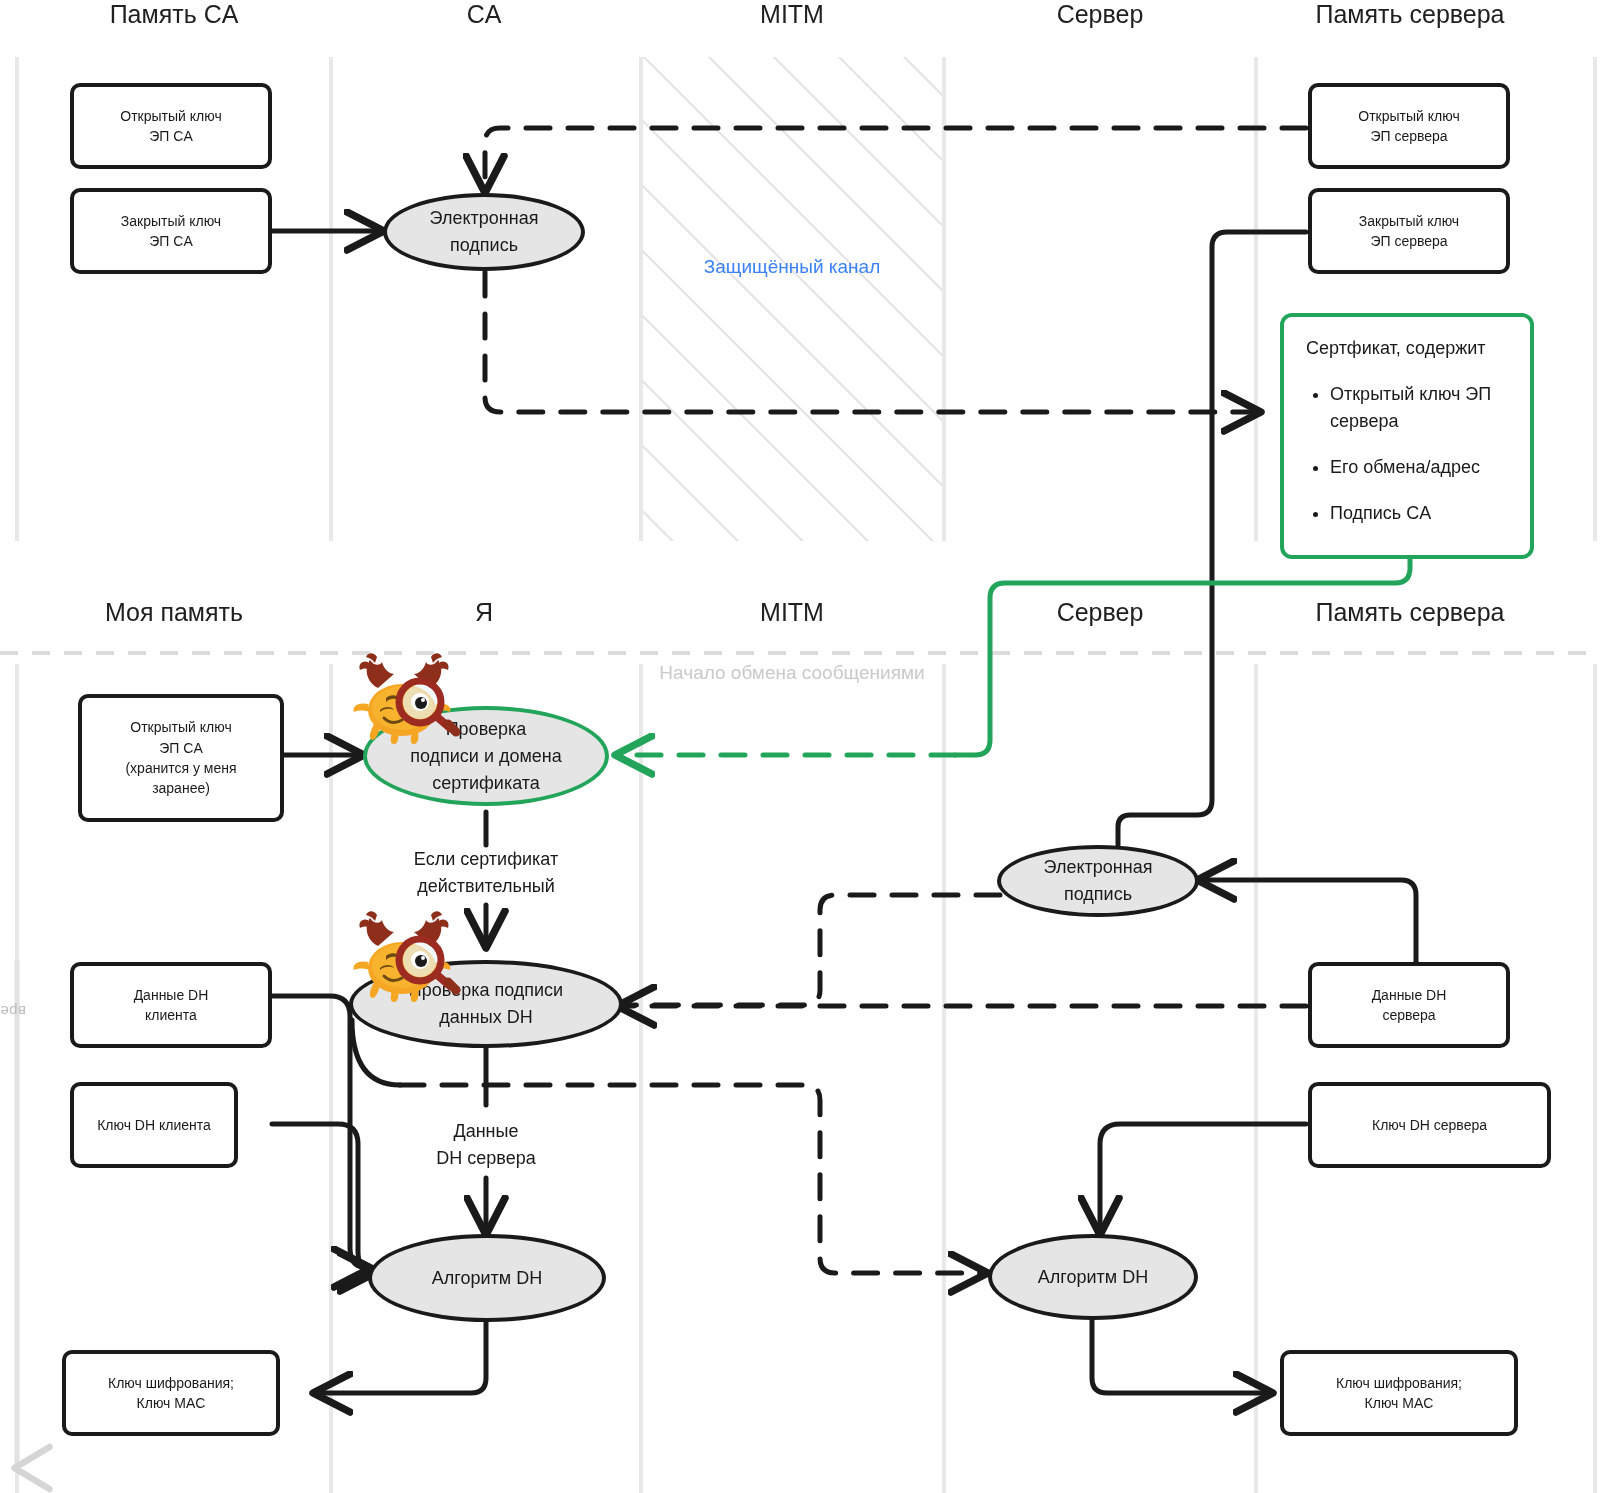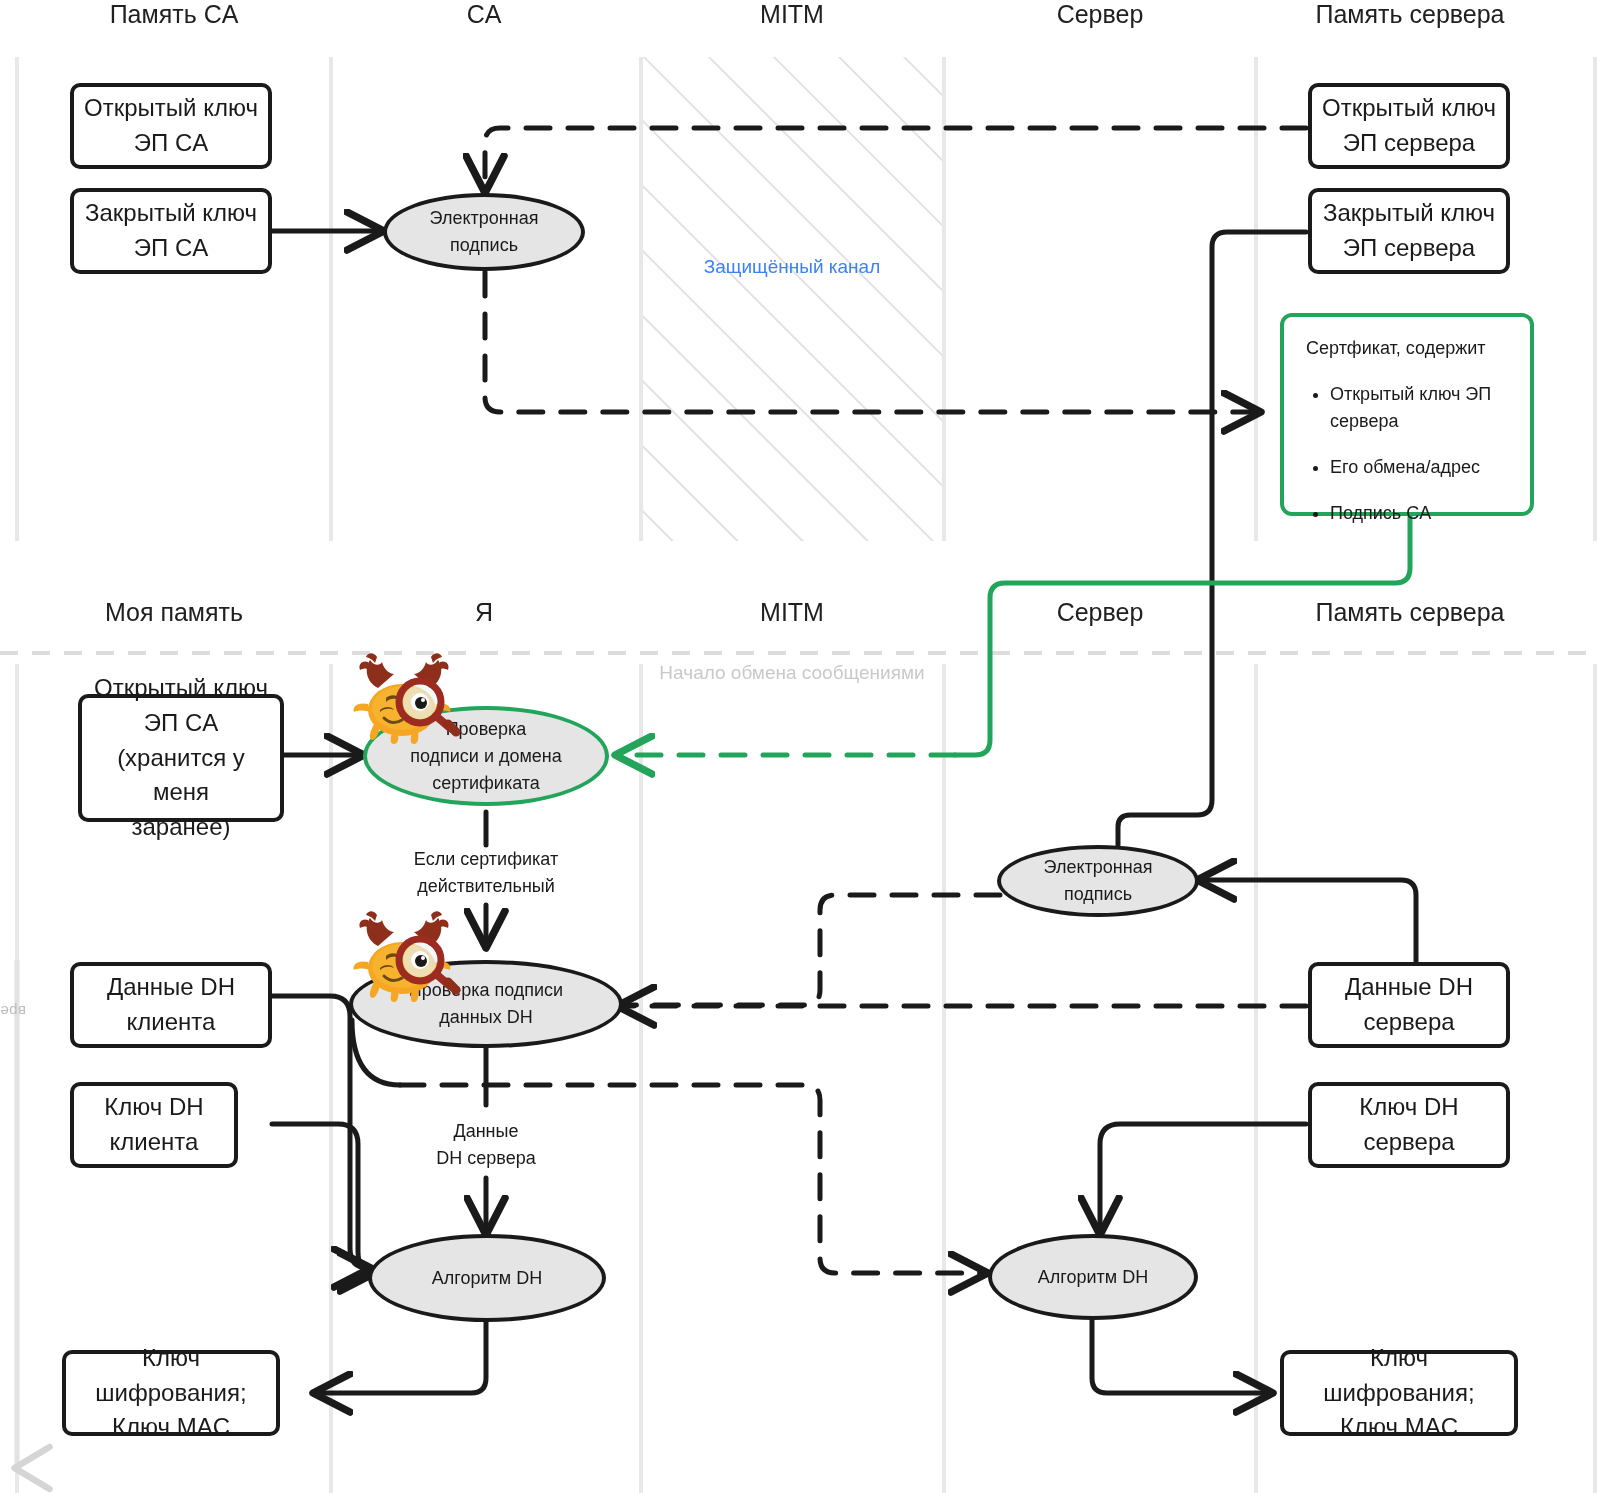--- a/index.html
+++ b/index.html
@@ -3,21 +3,21 @@
 <meta charset="utf-8">
 <style>
   html,body{margin:0;padding:0;background:#fff;}
   body{width:1600px;height:1493px;font-family:"Liberation Sans","DejaVu Sans",sans-serif;}
   #stage{position:relative;width:1600px;height:1493px;overflow:hidden;background:#fff;padding-left:31px;}
   svg.layer{position:absolute;left:0;top:0;width:1600px;height:1493px;}
   .lane-title{position:absolute;font-size:25px;color:#202020;text-align:center;white-space:nowrap;
               transform:translateX(-50%);font-family:"Liberation Sans","DejaVu Sans",sans-serif;}
   .nodebox{position:absolute;box-sizing:border-box;border:4px solid #1a1a1a;border-radius:10px;
            background:#fff;display:flex;align-items:center;justify-content:center;text-align:center;
-           font-size:24px;color:#1a1a1a;line-height:1.45;padding:6px 10px;}
+           font-size:14px;color:#1a1a1a;line-height:1.45;padding:6px 10px;}
   .certbox{position:absolute;box-sizing:border-box;border:4px solid #22a55b;border-radius:12px;background:#fff;
            padding:18px 16px 14px 16px;font-size:18px;color:#1a1a1a;line-height:1.5;}
   .certbox .cert-head{margin:0 0 2px 6px;}
   .certbox ul{margin:4px 0 0 0;padding-left:30px;}
   .certbox li{margin:19px 0;}
   .ellipse{position:absolute;box-sizing:border-box;border:4px solid #1a1a1a;border-radius:50%;background:#e5e5e5;
            display:flex;align-items:center;justify-content:center;text-align:center;font-size:18px;
            color:#1a1a1a;line-height:1.5;}
   .ellipse.green{border-color:#22a55b;}
   .freelabel{position:absolute;font-size:18px;color:#1a1a1a;text-align:center;line-height:1.5;
@@ -132,21 +132,21 @@
   <div class="chanlabel" style="left:792px;top:256px;">Защищённый канал</div>
 
   <div class="nodebox" style="left:70px;top:83px;width:202px;height:86px;">Открытый ключ<br>ЭП CA</div>
   <div class="nodebox" style="left:70px;top:188px;width:202px;height:86px;">Закрытый ключ<br>ЭП CA</div>
 
   <div class="ellipse" style="left:383px;top:193px;width:202px;height:78px;">Электронная<br>подпись</div>
 
   <div class="nodebox" style="left:1308px;top:83px;width:202px;height:86px;">Открытый ключ<br>ЭП сервера</div>
   <div class="nodebox" style="left:1308px;top:188px;width:202px;height:86px;">Закрытый ключ<br>ЭП сервера</div>
 
-  <div class="certbox" style="left:1280px;top:313px;width:254px;height:203px;">
+  <div class="certbox" style="left:1280px;top:313px;width:254px;height:246px;">
     <div class="cert-head">Сертфикат, содержит</div>
     <ul>
       <li>Открытый ключ ЭП сервера</li>
       <li>Его обмена/адрес</li>
       <li>Подпись CA</li>
     </ul>
   </div>
 
   <div class="lane-title" style="left:174px;top:598px;">Моя память</div>
   <div class="lane-title" style="left:484px;top:598px;">Я</div>
@@ -167,21 +167,21 @@
   <div class="ellipse" style="left:349px;top:960px;width:274px;height:88px;">Проверка подписи<br>данных DH</div>
   <div class="ellipse" style="left:368px;top:1234px;width:238px;height:88px;">Алгоритм DH</div>
 
   <div class="freelabel" style="left:486px;top:846px;">Если сертификат<br>действительный</div>
   <div class="freelabel" style="left:486px;top:1118px;">Данные<br>DH сервера</div>
 
   <div class="ellipse" style="left:997px;top:845px;width:202px;height:72px;">Электронная<br>подпись</div>
   <div class="ellipse" style="left:988px;top:1234px;width:210px;height:86px;">Алгоритм DH</div>
 
   <div class="nodebox" style="left:1308px;top:962px;width:202px;height:86px;">Данные DH<br>сервера</div>
-  <div class="nodebox" style="left:1308px;top:1082px;width:202px;height:86px;">Ключ DH сервера</div>
+  <div class="nodebox" style="left:1308px;top:1082px;width:243px;height:86px;">Ключ DH сервера</div>
   <div class="nodebox" style="left:1280px;top:1350px;width:238px;height:86px;">Ключ шифрования;<br>Ключ MAC</div>
 
   <svg class="critter" style="left:344px;top:648px;width:124px;height:104px;" viewBox="0 0 124 104">
     <g>
       <path d="M34,40 C22,34 20,20 26,12 C30,18 36,18 38,14 C40,22 46,26 50,26 Z" fill="#8e2f1c"></path>
       <path d="M24,14 C18,12 14,16 16,22 C20,20 23,20 26,22 Z" fill="#8e2f1c"></path>
       <path d="M33,9 C30,4 24,4 22,9 C26,10 29,12 31,15 Z" fill="#8e2f1c"></path>
       <path d="M86,40 C98,34 100,20 94,12 C90,18 84,18 82,14 C80,22 74,26 70,26 Z" fill="#8e2f1c"></path>
       <path d="M96,14 C102,12 106,16 104,22 C100,20 97,20 94,22 Z" fill="#8e2f1c"></path>
       <path d="M87,9 C90,4 96,4 98,9 C94,10 91,12 89,15 Z" fill="#8e2f1c"></path>

